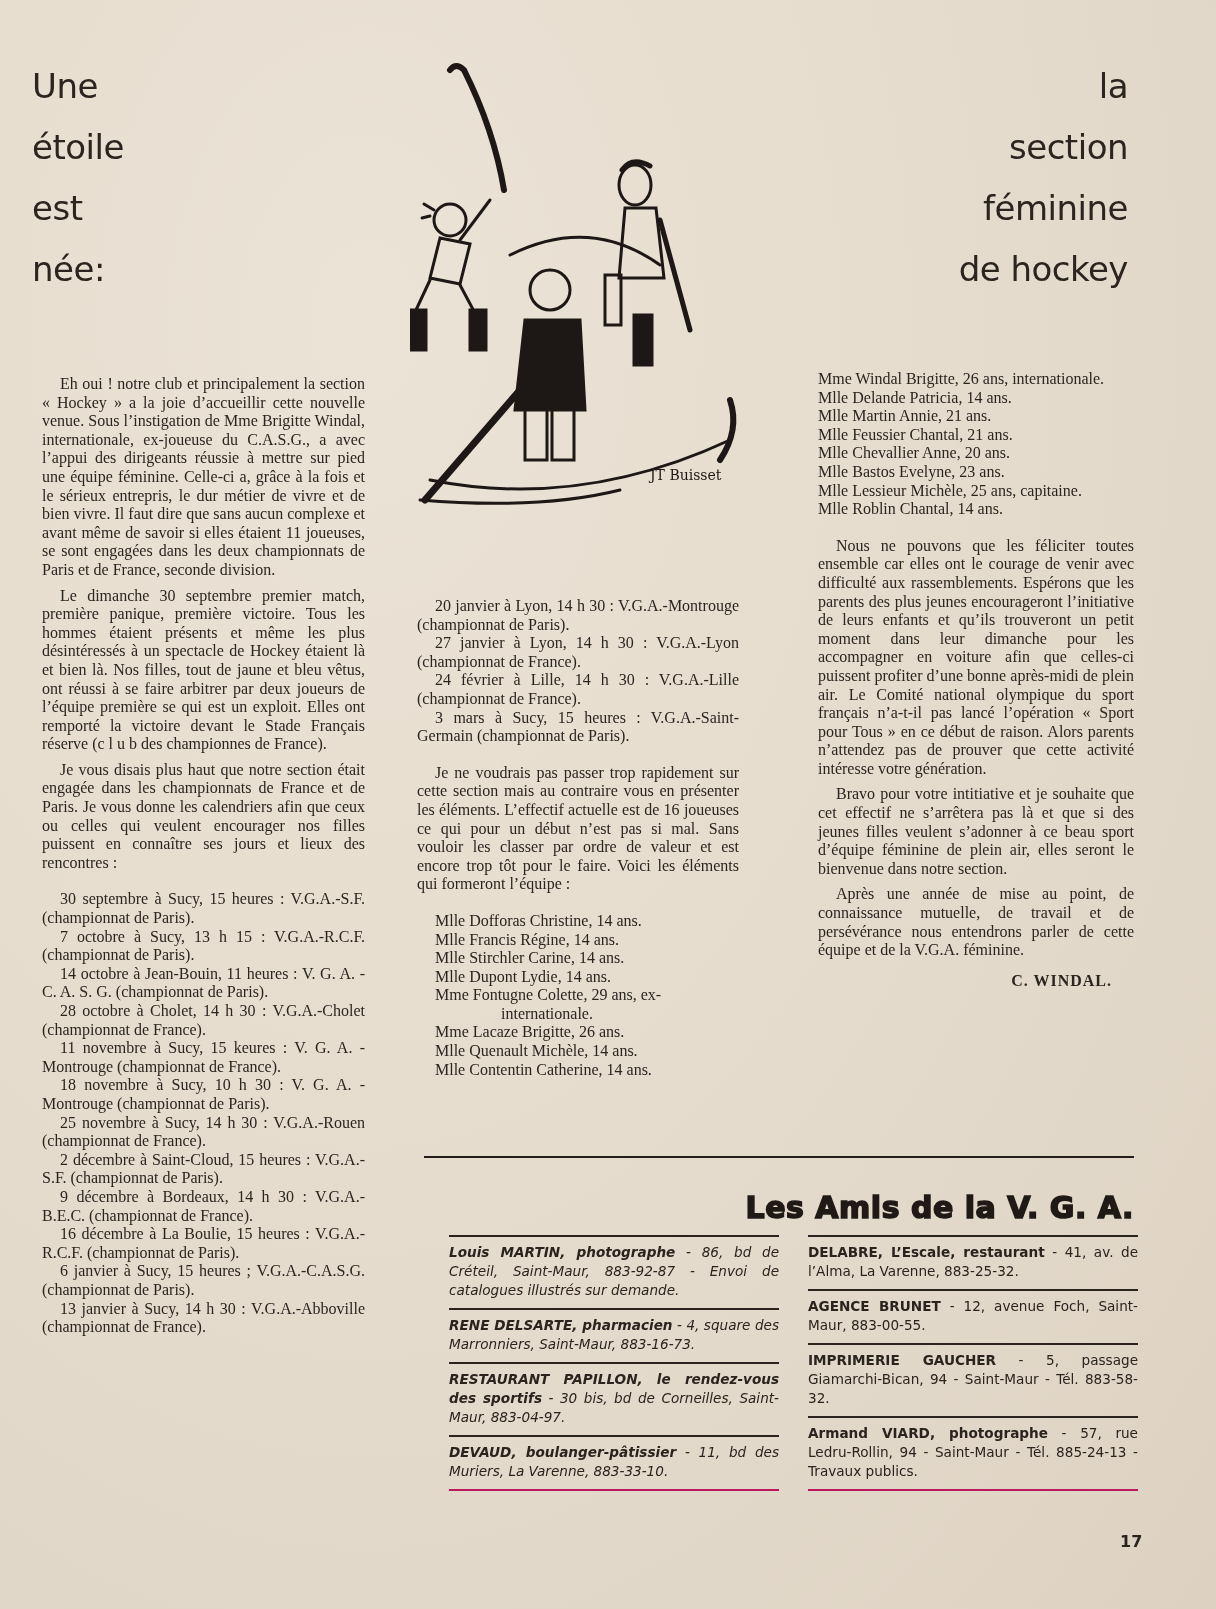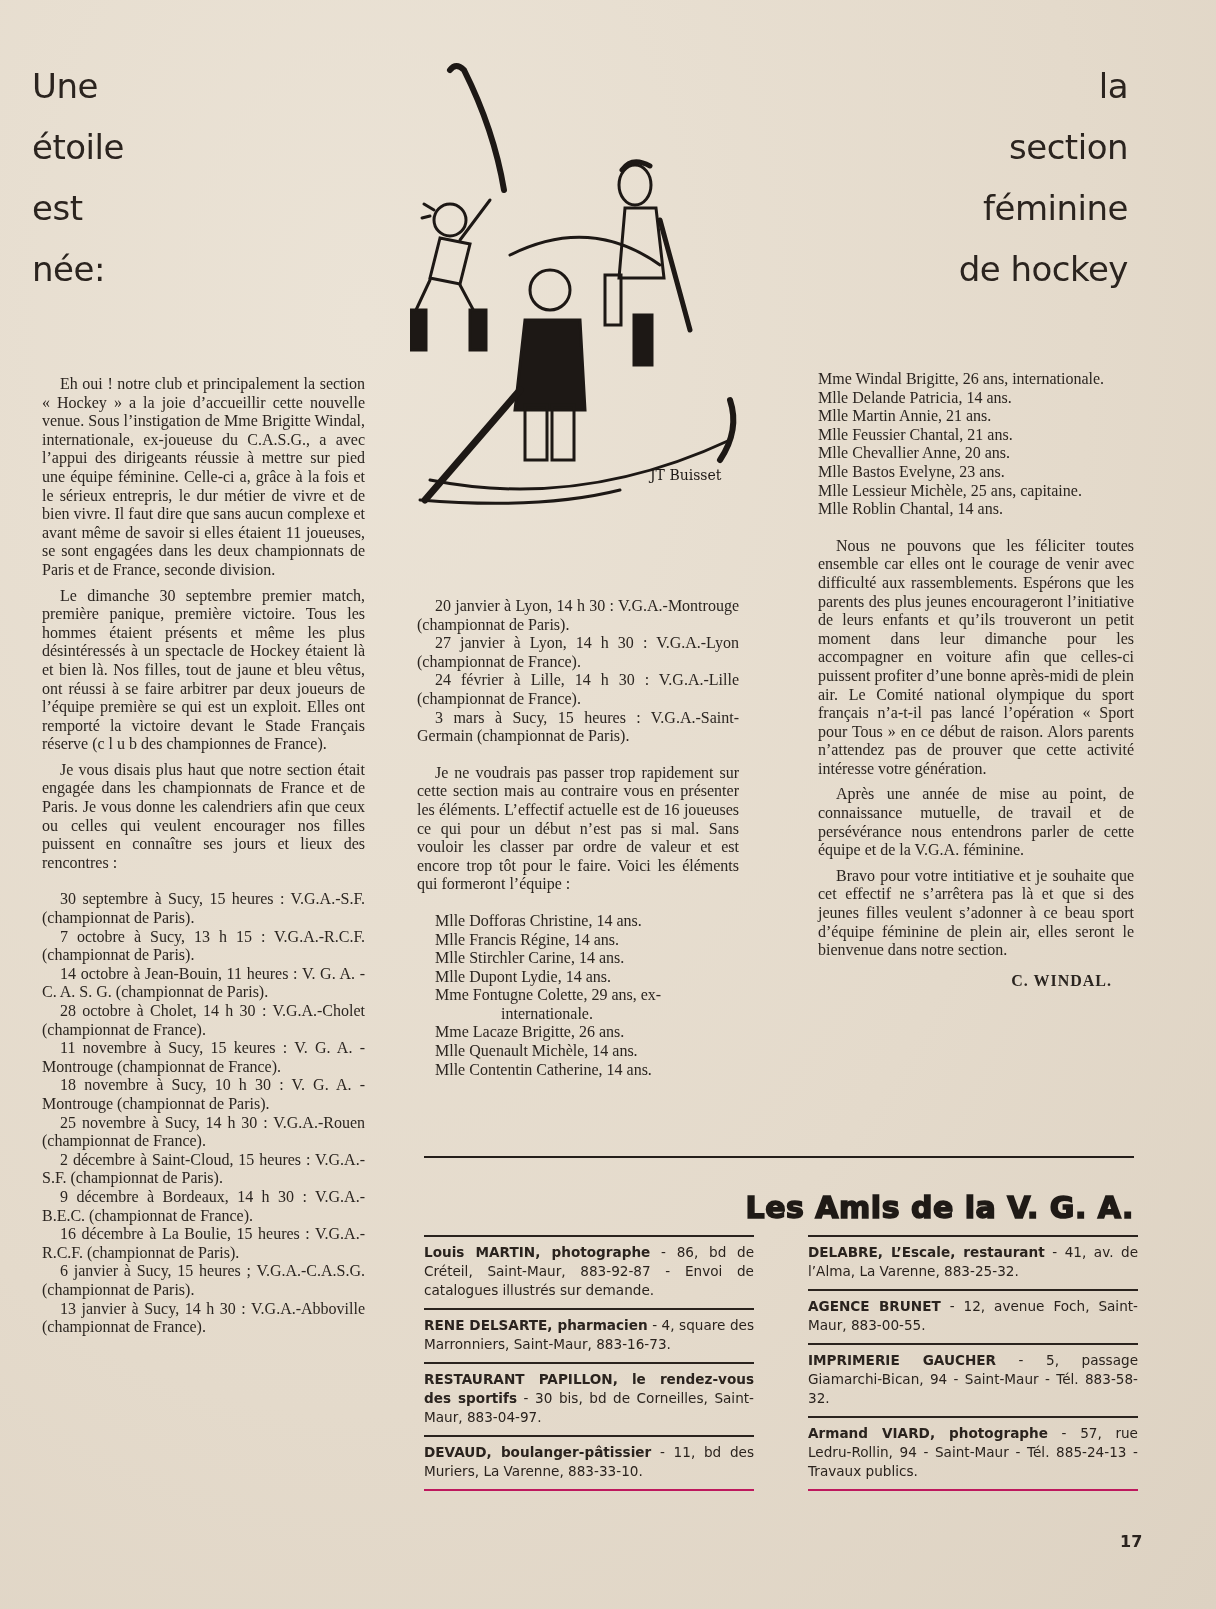--- a/index.html
+++ b/index.html
@@ -42,21 +42,21 @@
   .rule { position: absolute; background: #241e1a; }
   #rule-top { left: 424px; top: 1156px; width: 710px; height: 2px; }
 
   .ads-title {
     position: absolute; left: 424px; top: 1190px; width: 710px; text-align: right;
     font-family: "DejaVu Sans", sans-serif; font-weight: 900; font-size: 30px;
     letter-spacing: 0.5px; color: #1f1a16;
     -webkit-text-stroke: 1.6px #1f1a16;
   }
   .ads-col { position: absolute; width: 330px; }
-  #ads-left { left: 424px; top: 1235px; }
+  #ads-left { left: 449px; top: 1235px; font-style: italic; }
   #ads-right { left: 808px; top: 1235px; }
   .ad {
     border-top: 2px solid #2a231e;
     padding: 6px 0 8px 0;
     font-family: "DejaVu Sans", sans-serif; font-size: 13.6px; line-height: 19px;
     color: #2a231e; text-align: justify;
   }
   .ad:last-child { border-bottom: 2px solid #be185d; }
   .ad b { font-weight: bold; }
 
@@ -162,22 +162,22 @@
     <li>Mme Windal Brigitte, 26 ans, internationale.</li>
     <li>Mlle Delande Patricia, 14 ans.</li>
     <li>Mlle Martin Annie, 21 ans.</li>
     <li>Mlle Feussier Chantal, 21 ans.</li>
     <li>Mlle Chevallier Anne, 20 ans.</li>
     <li>Mlle Bastos Evelyne, 23 ans.</li>
     <li>Mlle Lessieur Michèle, 25 ans, capitaine.</li>
     <li>Mlle Roblin Chantal, 14 ans.</li>
   </ul>
   <p style="margin-top:18px;">Nous ne pouvons que les féliciter toutes ensemble car elles ont le courage de venir avec difficulté aux rassemblements. Espérons que les parents des plus jeunes encourageront l’initiative de leurs enfants et qu’ils trouveront un petit moment dans leur dimanche pour les accompagner en voiture afin que celles-ci puissent profiter d’une bonne après-midi de plein air. Le Comité national olympique du sport français n’a-t-il pas lancé l’opération « Sport pour Tous » en ce début de raison. Alors parents n’attendez pas de prouver que cette activité intéresse votre génération.</p>
+  <p class="gap">Bravo pour votre intitiative et je souhaite que cet effectif ne s’arrêtera pas là et que si des jeunes filles veulent s’adonner à ce beau sport d’équipe féminine de plein air, elles seront le bienvenue dans notre section.</p>
   <p class="gap">Après une année de mise au point, de connaissance mutuelle, de travail et de persévérance nous entendrons parler de cette équipe et de la V.G.A. féminine.</p>
-  <p class="gap">Bravo pour votre intitiative et je souhaite que cet effectif ne s’arrêtera pas là et que si des jeunes filles veulent s’adonner à ce beau sport d’équipe féminine de plein air, elles seront le bienvenue dans notre section.</p>
   <div class="signature">C. WINDAL.</div>
 </div>
 
 <div class="rule" id="rule-top"></div>
 <div class="ads-title">Les Amis de la V. G. A.</div>
 
 <div class="ads-col" id="ads-left">
   <div class="ad"><b>Louis MARTIN, photographe</b><span> - 86, bd de Créteil, Saint-Maur, 883-92-87 - Envoi de catalogues illustrés sur demande.</span></div>
   <div class="ad"><b>RENE DELSARTE, pharmacien</b><span> - 4, square des Marronniers, Saint-Maur, 883-16-73.</span></div>
   <div class="ad"><b>RESTAURANT PAPILLON, le rendez-vous des sportifs</b><span> - 30 bis, bd de Corneilles, Saint-Maur, 883-04-97.</span></div>

